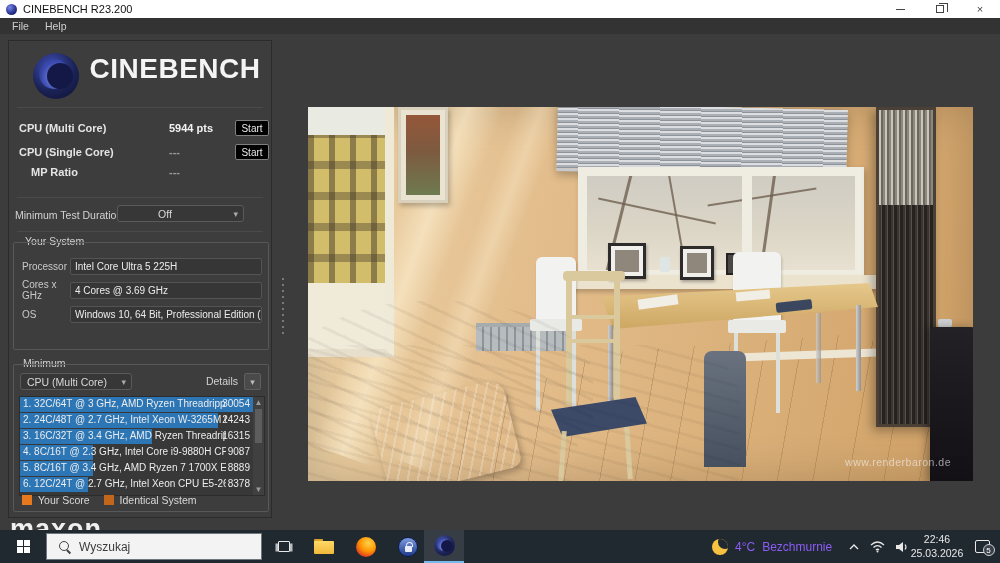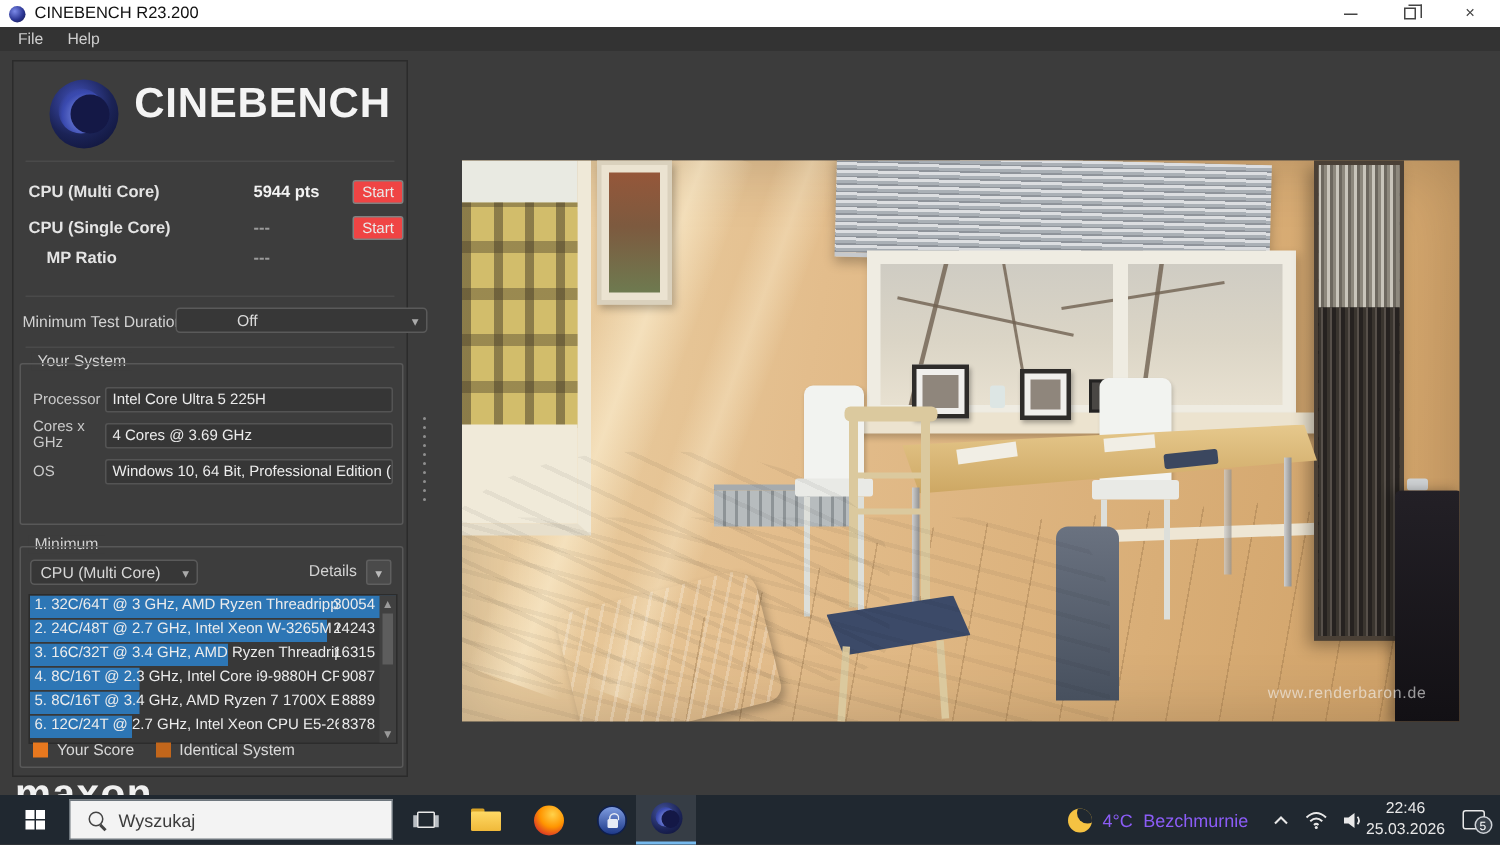--- a/index.html
+++ b/index.html
@@ -35,30 +35,30 @@
   .logo-word { position:absolute; left:80px; top:2px; width:172px; text-align:center;
     font-size:28px; font-weight:bold; letter-spacing:.5px; color:#f4f4f4; }
   .logo-ver { position:absolute; left:80px; top:32px; width:168px; text-align:right;
     font-size:19px; font-weight:bold; color:#f4f4f4; }
   .hline { position:absolute; left:8px; width:246px; height:1px; background:#565656; opacity:.55; }
 
   .bench-row { position:absolute; left:10px; width:250px; height:18px; display:flex; align-items:center; }
   .bench-row .lbl { flex:1; font-size:11px; font-weight:bold; color:#e4e4e4; }
   .bench-row .val { width:58px; text-align:left; font-size:11px; font-weight:bold; color:#f2f2f2; margin-right:8px; }
   .bench-row.dim .val { color:#9b9b9b; }
-  .startbtn { width:34px; height:16px; background:#ef4444; color:#e9e9e9; font-size:10px;
+  .startbtn { width:34px; height:16px; background:#000000; color:#e9e9e9; font-size:10px;
     border:1px solid #808080; border-radius:2px; display:flex; align-items:center; justify-content:center; }
   .bench-row.noBtn .spacer { width:34px; }
   .indent { padding-left:12px; }
 
   .dd { background:#373737; border:1px solid #5a5a5a; border-radius:3px; color:#d8d8d8;
     font-size:10.5px; display:flex; align-items:center; padding:0 6px; position:relative; }
   .dd .car { position:absolute; right:5px; color:#aaa; font-size:9px; }
   .dur-lbl { position:absolute; left:6px; top:168px; font-size:10.5px; color:#d2d2d2; }
-  .dur-dd { position:absolute; left:108px; top:164px; width:168px; height:17px;padding-left:40px; }
+  .dur-dd { position:absolute; left:108px; top:164px; width:127px; height:17px;padding-left:40px; }
 
   .groupbox { position:absolute; left:4px; width:256px; border:1px solid #585858; border-radius:2px; }
   .grouplbl { position:absolute; font-size:10.5px; color:#d2d2d2; background:#3d3d3d; padding:0 4px; }
   .sys-row { position:absolute; left:8px; width:240px; height:18px; display:flex; align-items:center; }
   .sys-row .slbl { width:48px; font-size:10px; color:#c9c9c9; }
   .sys-row .sval { flex:1; height:17px; background:#363636; border:1px solid #545454; border-radius:2px;
     color:#ececec; font-size:10px; line-height:15px; padding:0 4px; overflow:hidden; white-space:nowrap; }
 
   .rank-dd { position:absolute; left:6px; top:8px; width:112px; height:17px; }
   .details-lbl { position:absolute; right:30px; top:10px; font-size:10.5px; color:#d2d2d2; }

